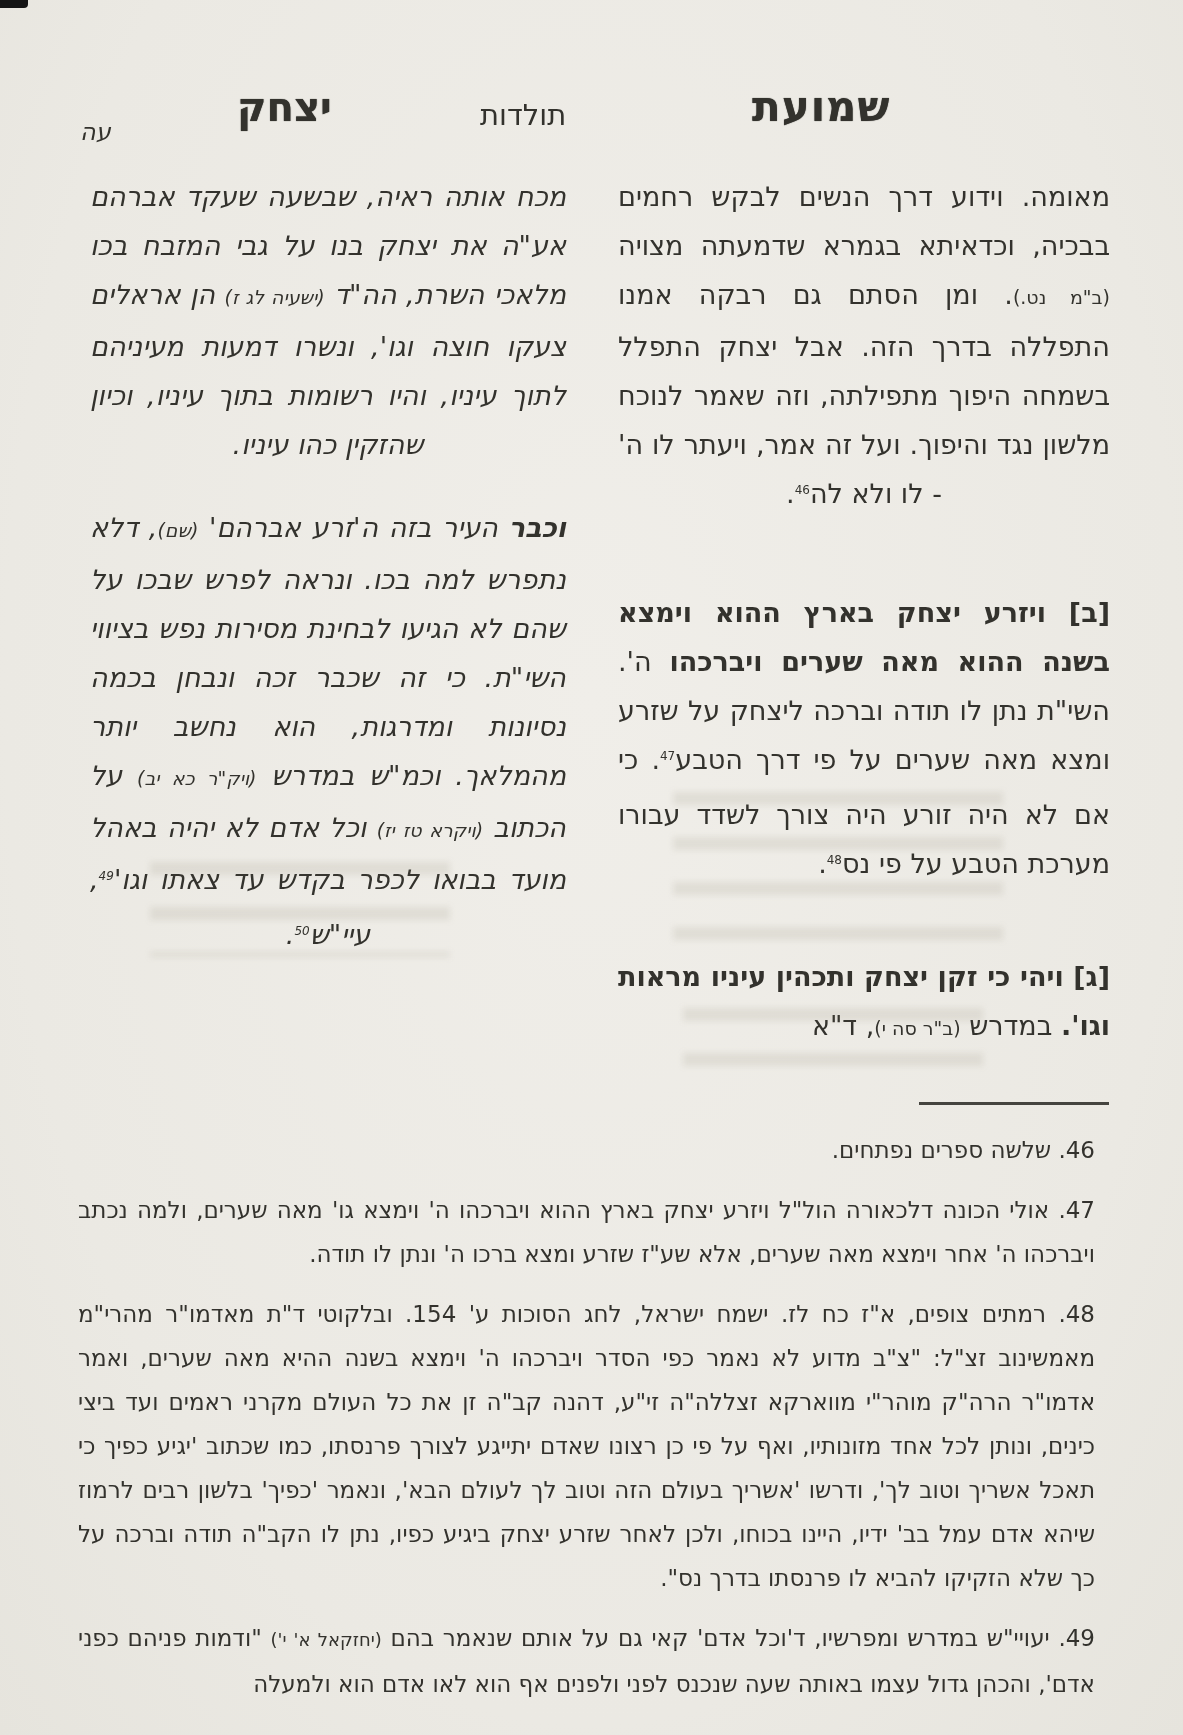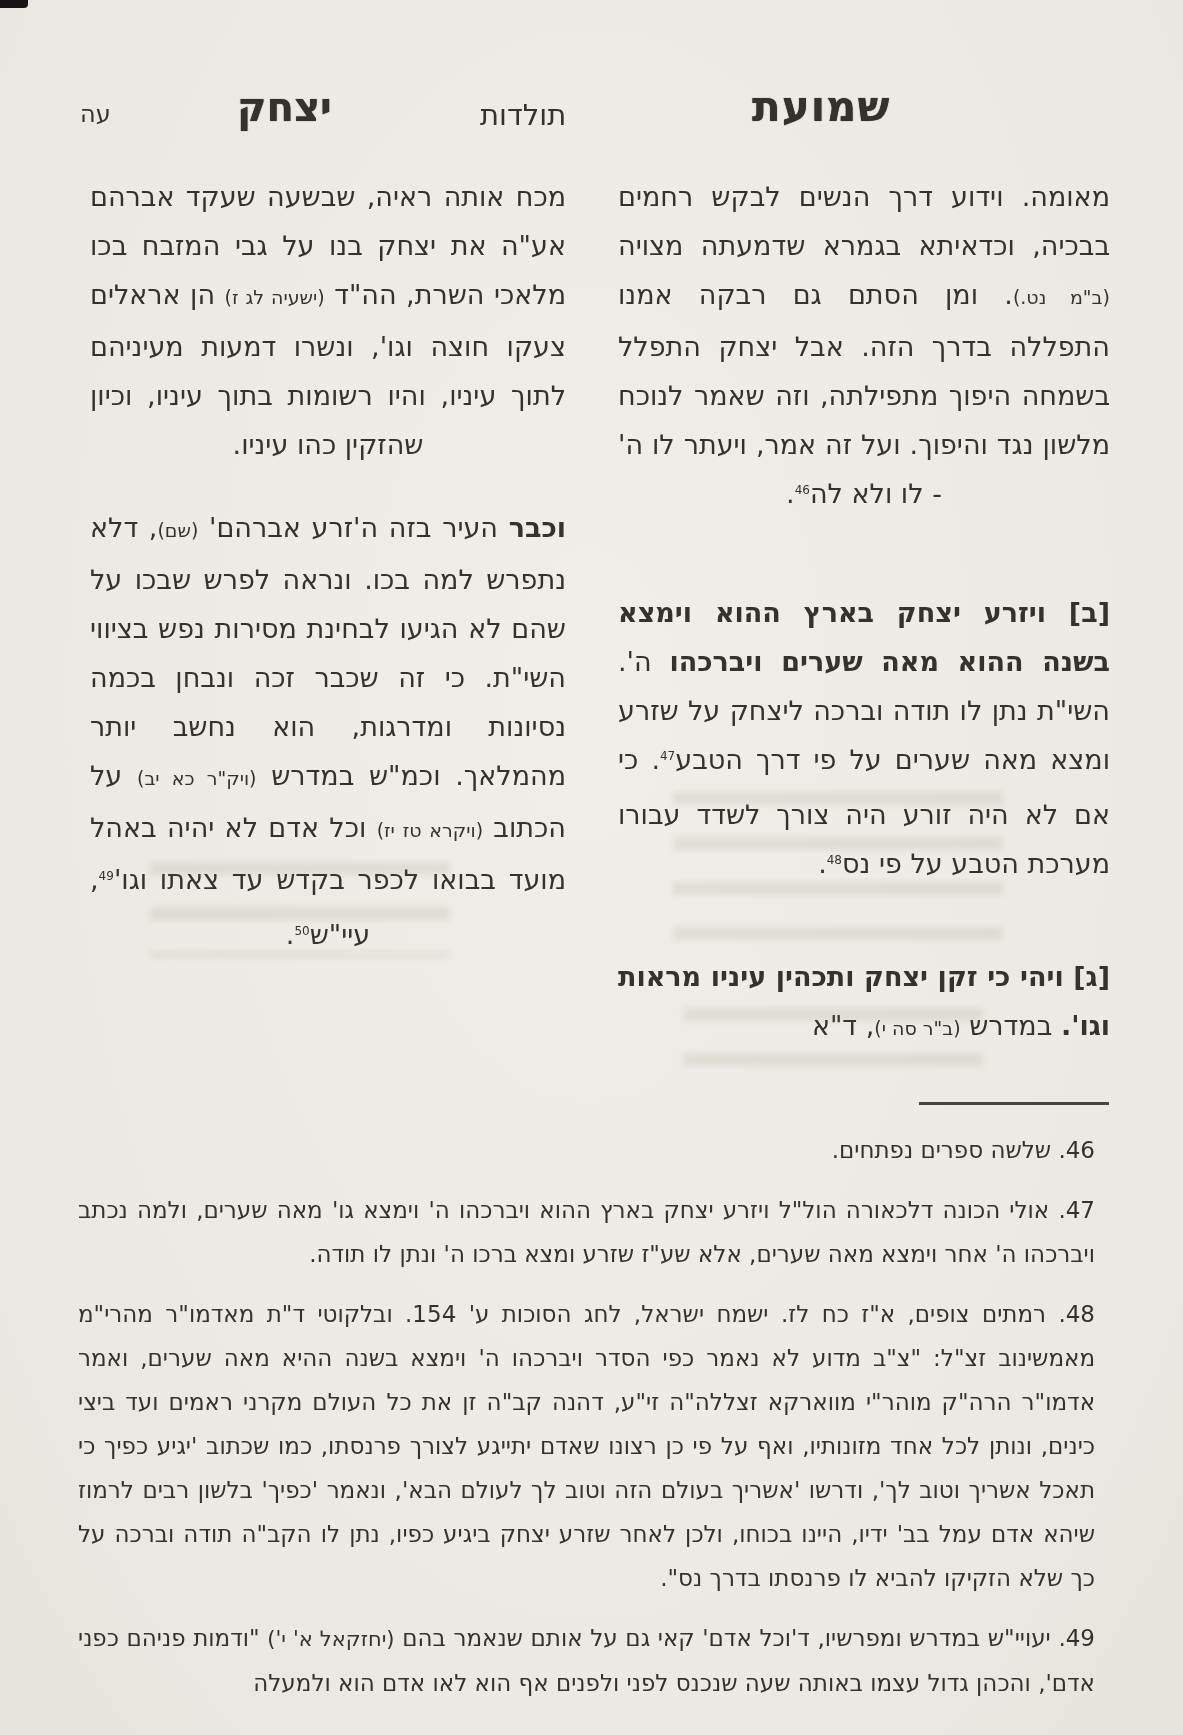--- a/index.html
+++ b/index.html
@@ -14,40 +14,40 @@
     color:#33322d;
     direction:rtl;
     overflow:hidden;
   }
   .corner-mark{position:absolute;top:0;left:0;width:28px;height:8px;background:#151515;border-radius:0 0 4px 0;}
   
   .hdr span{position:absolute;white-space:nowrap;}
   .hdr-book-right{left:752px;top:82px;font-size:42px;font-weight:700;letter-spacing:1px;text-shadow:0 0 1px #33322d;}
   .hdr-parsha{left:468px;top:98px;font-size:29px;margin-left:12px;}
   .hdr-book-left{left:237px;top:84px;font-size:40px;font-weight:700;text-shadow:0 0 1px #33322d;}
-  .hdr-pagenum{left:80px;top:100px;font-size:24px;}
+  .hdr-pagenum{left:80px;top:118px;font-size:24px;font-style:italic;}
   
   .col{position:absolute;top:172px;text-align:justify;font-size:27px;line-height:49px;}
   .col-right{right:73px;width:492px;}
-  .col-left{left:90px;width:476px;}
+  .col-left{left:90px;width:476px;font-style:italic;}
   .col p{margin:0;}
   .col-right .p2{margin-top:64px;}
   .col-right .p3{margin-top:58px;}
   .col-left  .p2{margin-top:34px;}
   .last-center{text-align-last:center;}
   .b{font-weight:700;margin-top:46px;}
   .ref{font-size:19px;}
   .fnref{font-size:12px;position:relative;top:-9px;letter-spacing:0;}
   
   .fn-rule{position:absolute;top:1102px;right:74px;width:190px;border-top:3px solid #45443f;}
   .footnotes{position:absolute;top:1112px;right:72px;left:62px;font-size:23px;line-height:44px;text-align:justify;}
   .footnotes p{margin:16px;}
   .footnotes .f49{margin-top:16px;}
   .fn-num{white-space:nowrap;}
-  .fn-ref-small{font-size:21px;}
+  .fn-ref-small{font-size:18px;}
   
   .ghost{position:absolute;filter:blur(3px);pointer-events:none;
     background:repeating-linear-gradient(to bottom, rgba(125,118,92,0.12) 0 13px, rgba(0,0,0,0) 13px 45px);}
   .g1{right:180px;top:792px;width:330px;height:180px;}
   .g2{left:150px;top:862px;width:300px;height:95px;}
   .g3{right:200px;top:1008px;width:300px;height:90px;}
 </style>
 </head>
 <body>
 

